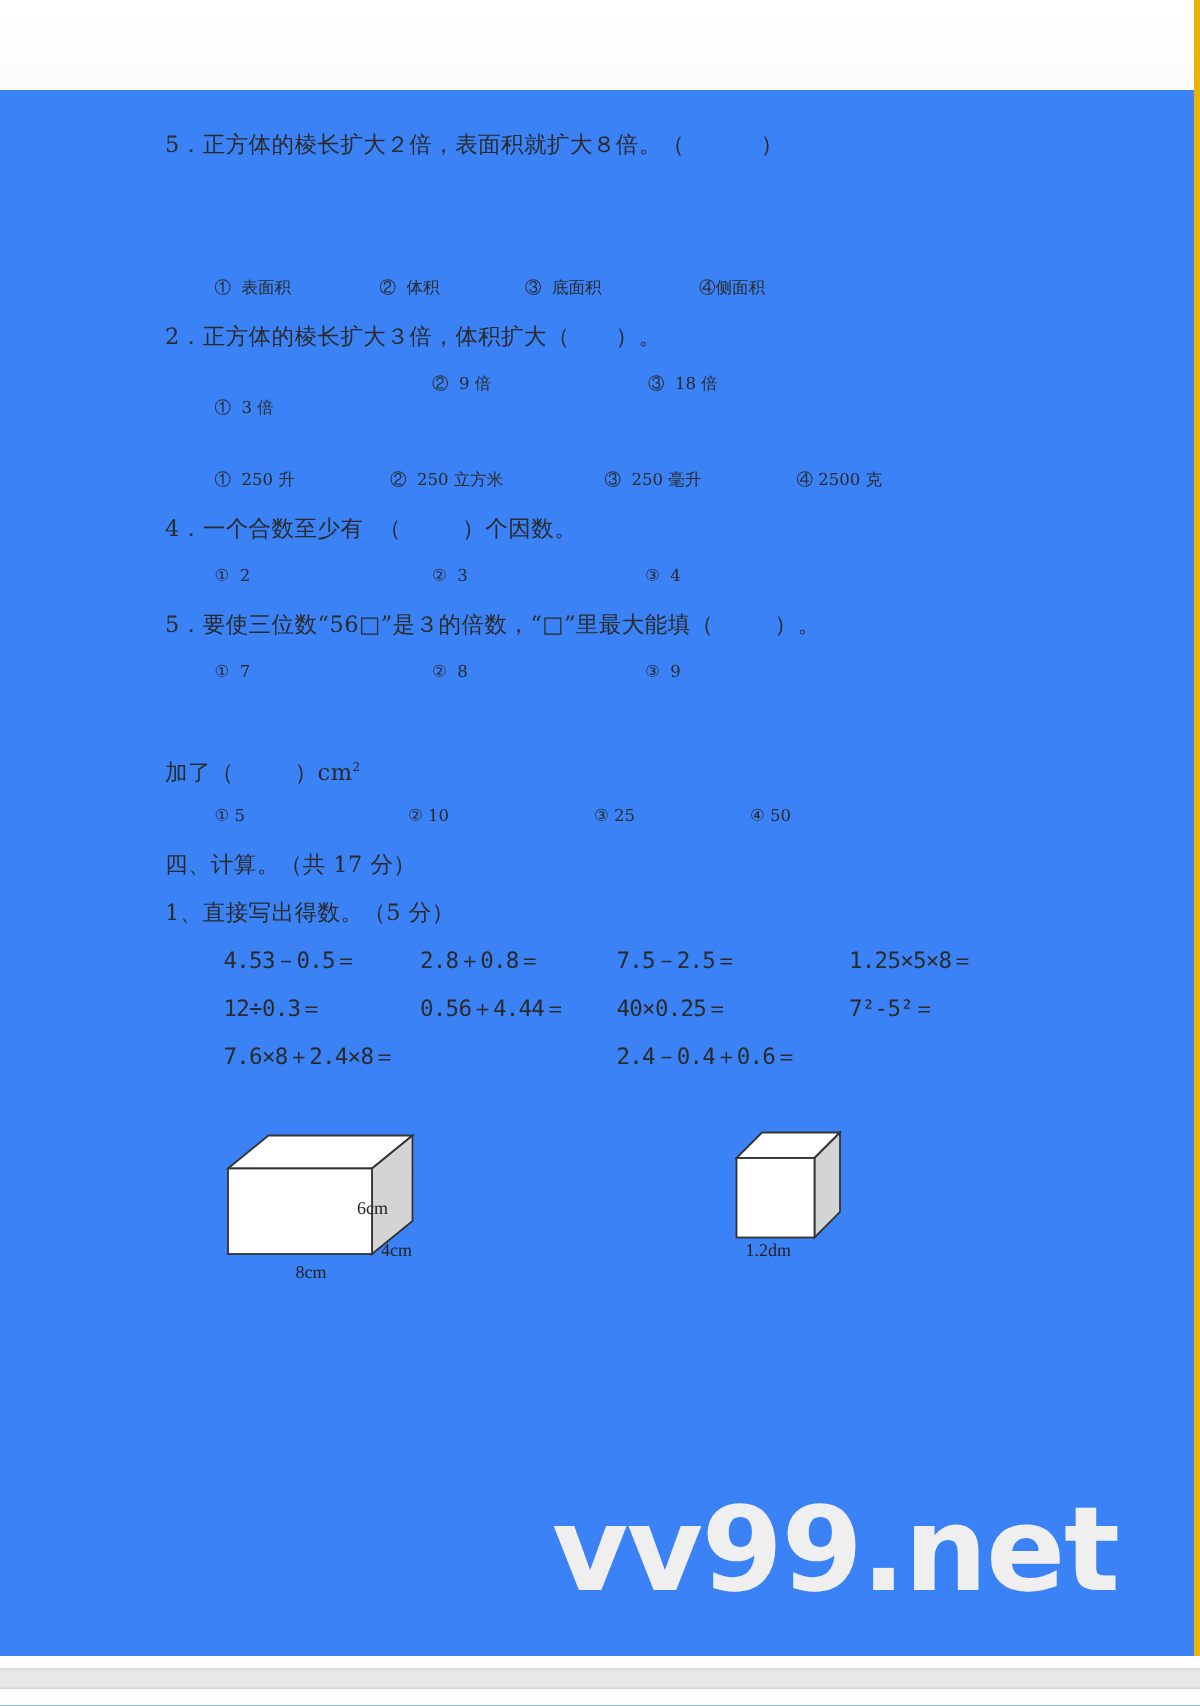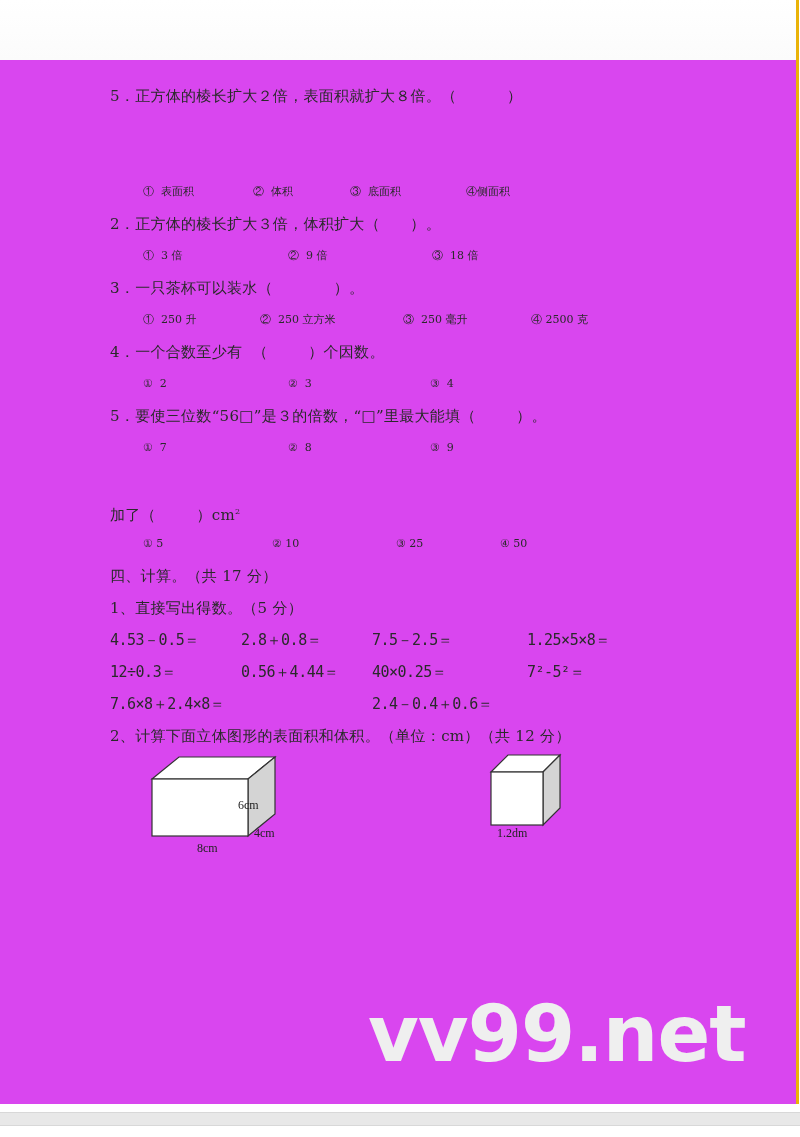--- a/index.html
+++ b/index.html
@@ -4,41 +4,41 @@
 <style>
   html, body { margin: 0; padding: 0; }
   body {
     width: 800px; height: 1137px; position: relative; overflow: hidden;
     background: #ffffff;
     font-family: "DejaVu Serif", "Liberation Serif", serif;
     color: #2a2a2a;
   }
   .page {
     position: absolute; left: 0; top: 0; width: 796px; height: 1104px;
-    background: #d946ef;
-    border-right: 3px solid #eab308;
+    background: #3b82f6;
+    border-right: 5px solid #eab308;
   }
   .topshade {
     position: absolute; left: 0; top: 0; width: 796px; height: 60px;
     background: linear-gradient(#ffffff, #fbfbfb);
   }
   .bottom-strip {
     position: absolute; left: 0; top: 1112px; width: 800px; height: 12px;
     background: #e8e8e8; border-top: 1px solid #d8d8d8; border-bottom: 1px solid #d8d8d8;
   }
   .line {
     position: absolute; left: 110px; font-size: 15px; line-height: 20px;
     white-space: pre; letter-spacing: 0.3px;
   }
   .opt {
     position: absolute; font-size: 11px; line-height: 20px; white-space: pre;
   }
   .calc {
     position: absolute; font-size: 15px; line-height: 20px; white-space: pre;
-    font-family: "DejaVu Sans Mono", "Liberation Mono", monospace; letter-spacing: -0.5px;
+    font-family: "DejaVu Sans Mono", "Liberation Mono", monospace; letter-spacing: -0.5px; margin-left: 39px;
   }
   sup { font-size: 8px; vertical-align: 6px; }
   .watermark {
     position: absolute; left: 368px; top: 995px;
     font-family: "DejaVu Sans", "Liberation Sans", sans-serif;
     font-weight: bold; font-size: 78px; color: #efefef; letter-spacing: -1px;
     line-height: 1;
   }
   .fig { position: absolute; left: 0; top: 0; }
   .fig-label {
@@ -54,25 +54,24 @@
 
   <div class="line" style="top:86px">5．正方体的棱长扩大２倍，表面积就扩大８倍。（          ）</div>
 
 
   <div class="opt" style="top:182px;left:143px">①  表面积</div>
   <div class="opt" style="top:182px;left:253px">②  体积</div>
   <div class="opt" style="top:182px;left:350px">③  底面积</div>
   <div class="opt" style="top:182px;left:466px">④侧面积</div>
 
   <div class="line" style="top:214px">2．正方体的棱长扩大３倍，体积扩大（      ）。</div>
-  <div class="opt" style="top:246px;left:143px">①  3 倍</div>
+  <div class="opt" style="top:262px;left:143px">①  3 倍</div>
   <div class="opt" style="top:246px;left:288px">②  9 倍</div>
   <div class="opt" style="top:246px;left:432px">③  18 倍</div>
 
-  <div class="line" style="top:278px">3．一只茶杯可以装水（            ）。</div>
   <div class="opt" style="top:310px;left:143px">①  250 升</div>
   <div class="opt" style="top:310px;left:260px">②  250 立方米</div>
   <div class="opt" style="top:310px;left:403px">③  250 毫升</div>
   <div class="opt" style="top:310px;left:531px">④ 2500 克</div>
 
   <div class="line" style="top:342px">4．一个合数至少有  （        ）个因数。</div>
   <div class="opt" style="top:374px;left:143px">①  2</div>
   <div class="opt" style="top:374px;left:288px">②  3</div>
   <div class="opt" style="top:374px;left:430px">③  4</div>
 
@@ -96,21 +95,20 @@
   <div class="calc" style="top:630px;left:527px">1.25×5×8＝</div>
 
   <div class="calc" style="top:662px;left:110px">12÷0.3＝</div>
   <div class="calc" style="top:662px;left:241px">0.56＋4.44＝</div>
   <div class="calc" style="top:662px;left:372px">40×0.25＝</div>
   <div class="calc" style="top:662px;left:527px">7²-5²＝</div>
 
   <div class="calc" style="top:694px;left:110px">7.6×8＋2.4×8＝</div>
   <div class="calc" style="top:694px;left:372px">2.4－0.4＋0.6＝</div>
 
-  <div class="line" style="top:726px">2、计算下面立体图形的表面积和体积。（单位：cm）（共 12 分）</div>
 
   <svg class="fig" width="800" height="900">
 
     <g stroke="#333" stroke-width="1.2" fill="#ffffff">
       <polygon points="152,779 179,757 275,757 248,779"></polygon>
       <polygon points="248,779 275,757 275,814 248,836" fill="#d4d4d4"></polygon>
       <rect x="152" y="779" width="96" height="57"></rect>
     </g>
 
     <g stroke="#333" stroke-width="1.2" fill="#ffffff">

